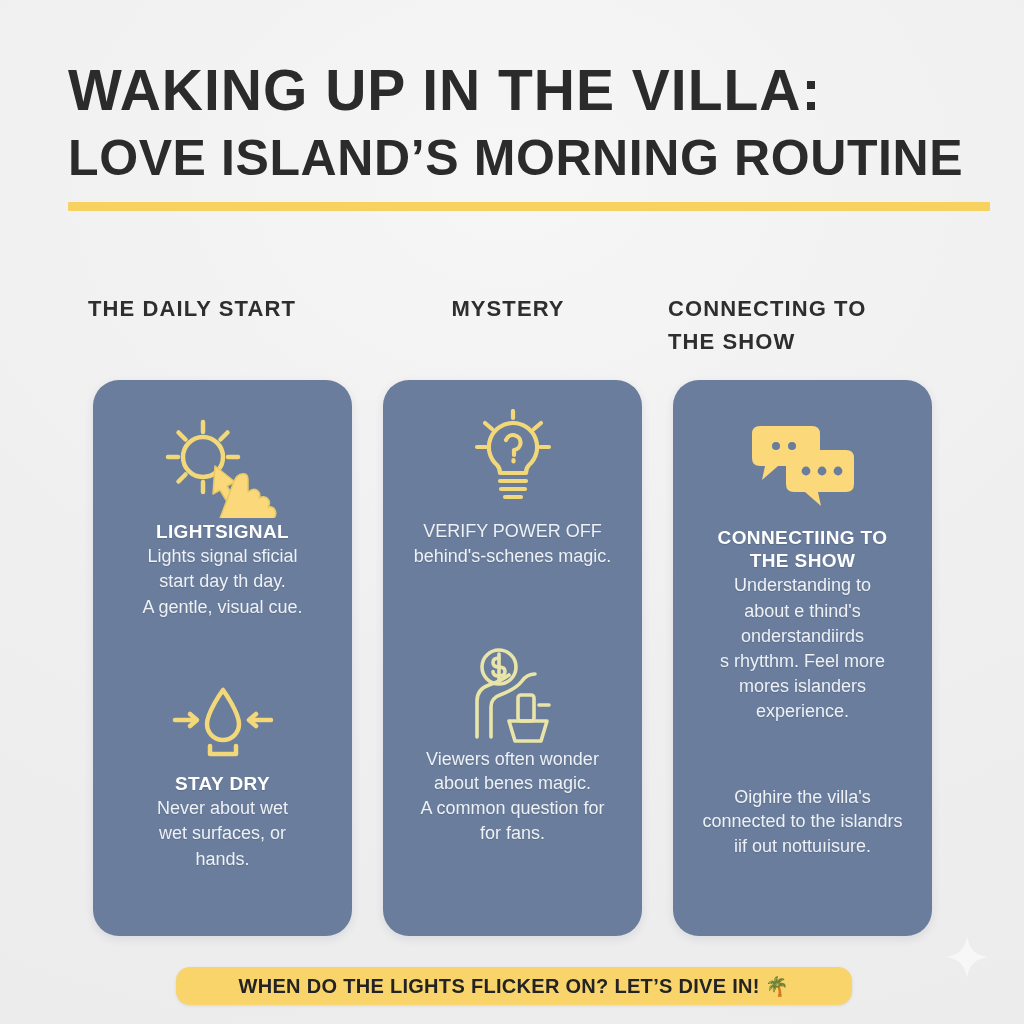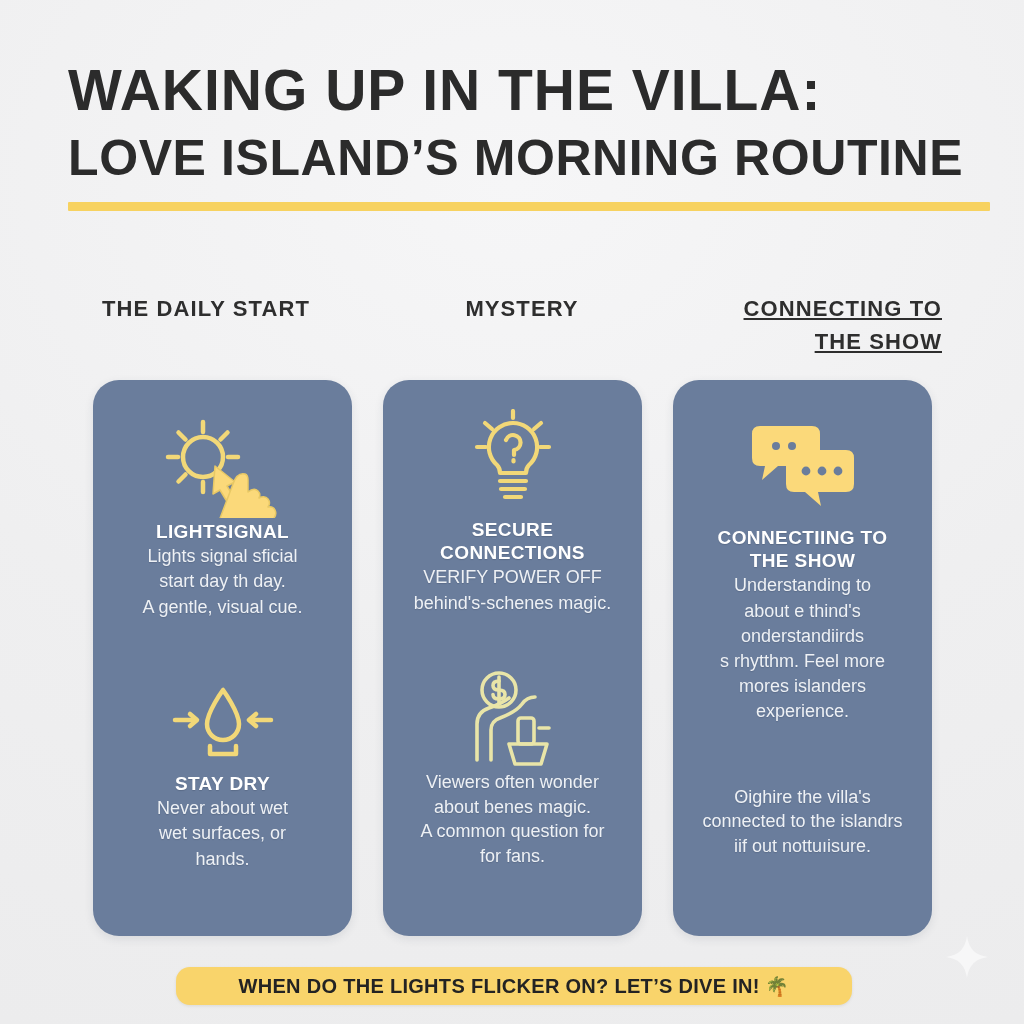--- a/index.html
+++ b/index.html
@@ -66,40 +66,40 @@
     margin-top: 19px;
     width: 922px;
     height: 9px;
     background: #f7d260;
     border-radius: 1px;
   }
 
   
   .col-heads {
     position: absolute;
-    left: 102px;
+    left: 88px;
     top: 292px;
     width: 840px;
     display: flex;
     gap: 30px;
   }
 
   .col-head {
     width: 270px;
     font-size: 22px;
     font-weight: bold;
     color: #2e2e2e;
     letter-spacing: 1.1px;
     line-height: 1.5;
     text-align: center;
   }
 
   .col-head.left-al { text-align: left; padding-left: 0; }
   .col-head.mid-al  { text-align: center; }
-  .col-head.right-al{ text-align: right; text-decoration: underline; }
+  .col-head.right-al{ text-align: left; }
 
   
   .cards {
     position: absolute;
     left: 93px;
     top: 380px;
     width: 841px;
     height: 556px;
     display: flex;
     gap: 31px;
@@ -313,24 +313,20 @@
               <line x1="96" y1="38" x2="87" y2="38"></line>
               <line x1="32" y1="14" x2="39" y2="20"></line>
               <line x1="88" y1="14" x2="81" y2="20"></line>
               <path d="M53 31 a7.5 7.5 0 1 1 8 10 l0 5"></path>
               <line x1="60.5" y1="51" x2="60.5" y2="52.5"></line>
             </g>
           </svg>
         </div>
 
         <div class="block">
-          <div class="block-title">
-            <div>SECURE</div>
-            <div>CONNECTIONS</div>
-          </div>
           <div class="block-body">
             <div>VERIFY POWER OFF</div>
             <div>behind's-schenes magic.</div>
           </div>
         </div>
 
         <div class="spacer-flex"></div>
 
         <div class="icon-wrap small">
           <svg width="116" height="106" viewBox="0 0 116 106">

